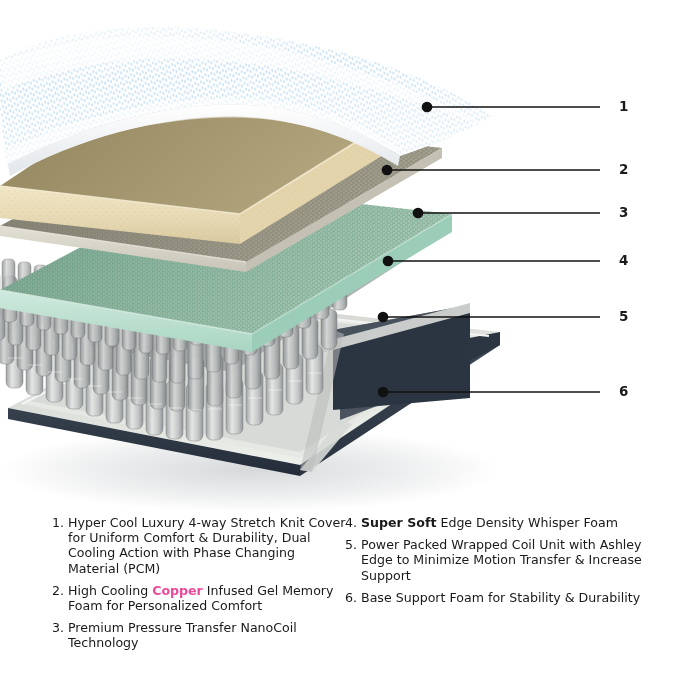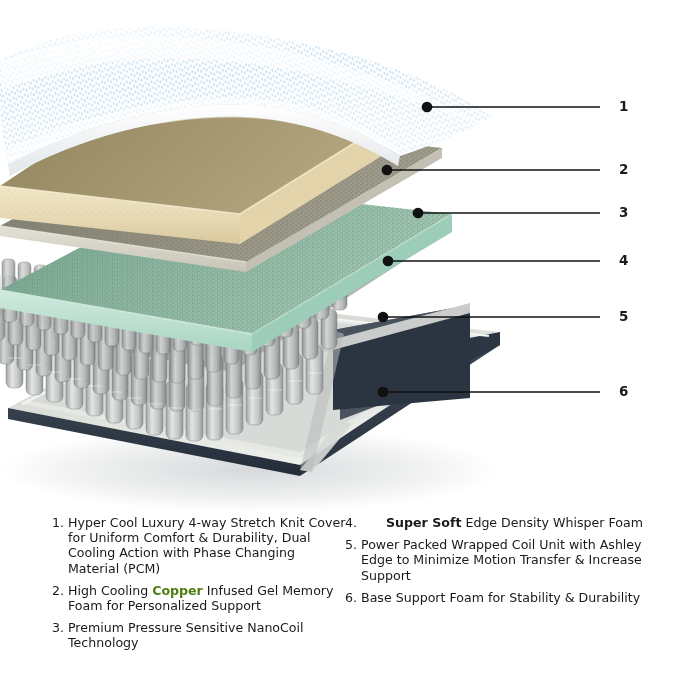--- a/index.html
+++ b/index.html
@@ -38,22 +38,22 @@
     line-height:15.2px;
     color:#1a1a1a;
     font-family:"DejaVu Sans","Liberation Sans",sans-serif;
   }
   .legend-item .num{
     width:16px;
     flex:0 0 16px;
     text-align:left;
   }
   .legend-item .txt{flex:1 1 auto;}
-  .legend-item .txt b{font-weight:700;margin-left:25px;}
-  .copper{color:#4d7c0f;font-weight:700;}
+  .legend-item .txt b{font-weight:700;}
+  .copper{color:#ec4899;font-weight:700;}
 </style>
 </head>
 <body>
 
 <div id="stage">
 
   <div class="diagram">
     <svg width="700" height="515" viewBox="0 0 700 515" xmlns="http://www.w3.org/2000/svg">
       <defs>
 
@@ -412,25 +412,25 @@
   </div>
 
   <div class="legend">
     <div class="legend-col left">
       <div class="legend-item">
         <span class="num">1.</span>
         <span class="txt"><span>Hyper Cool Luxury 4-way Stretch Knit Cover for Uniform Comfort &amp; Durability, Dual Cooling Action with Phase Changing Material (PCM)</span></span>
       </div>
       <div class="legend-item">
         <span class="num">2.</span>
-        <span class="txt"><span>High Cooling </span><span class="copper">Copper</span><span> Infused Gel Memory Foam for Personalized Support</span></span>
+        <span class="txt"><span>High Cooling </span><span class="copper">Copper</span><span> Infused Gel Memory Foam for Personalized Comfort</span></span>
       </div>
       <div class="legend-item">
         <span class="num">3.</span>
-        <span class="txt"><span>Premium Pressure Sensitive NanoCoil Technology</span></span>
+        <span class="txt"><span>Premium Pressure Transfer NanoCoil Technology</span></span>
       </div>
     </div>
 
     <div class="legend-col right">
       <div class="legend-item">
         <span class="num">4.</span>
         <span class="txt"><b>Super Soft</b><span> Edge Density Whisper Foam</span></span>
       </div>
       <div class="legend-item">
         <span class="num">5.</span>

